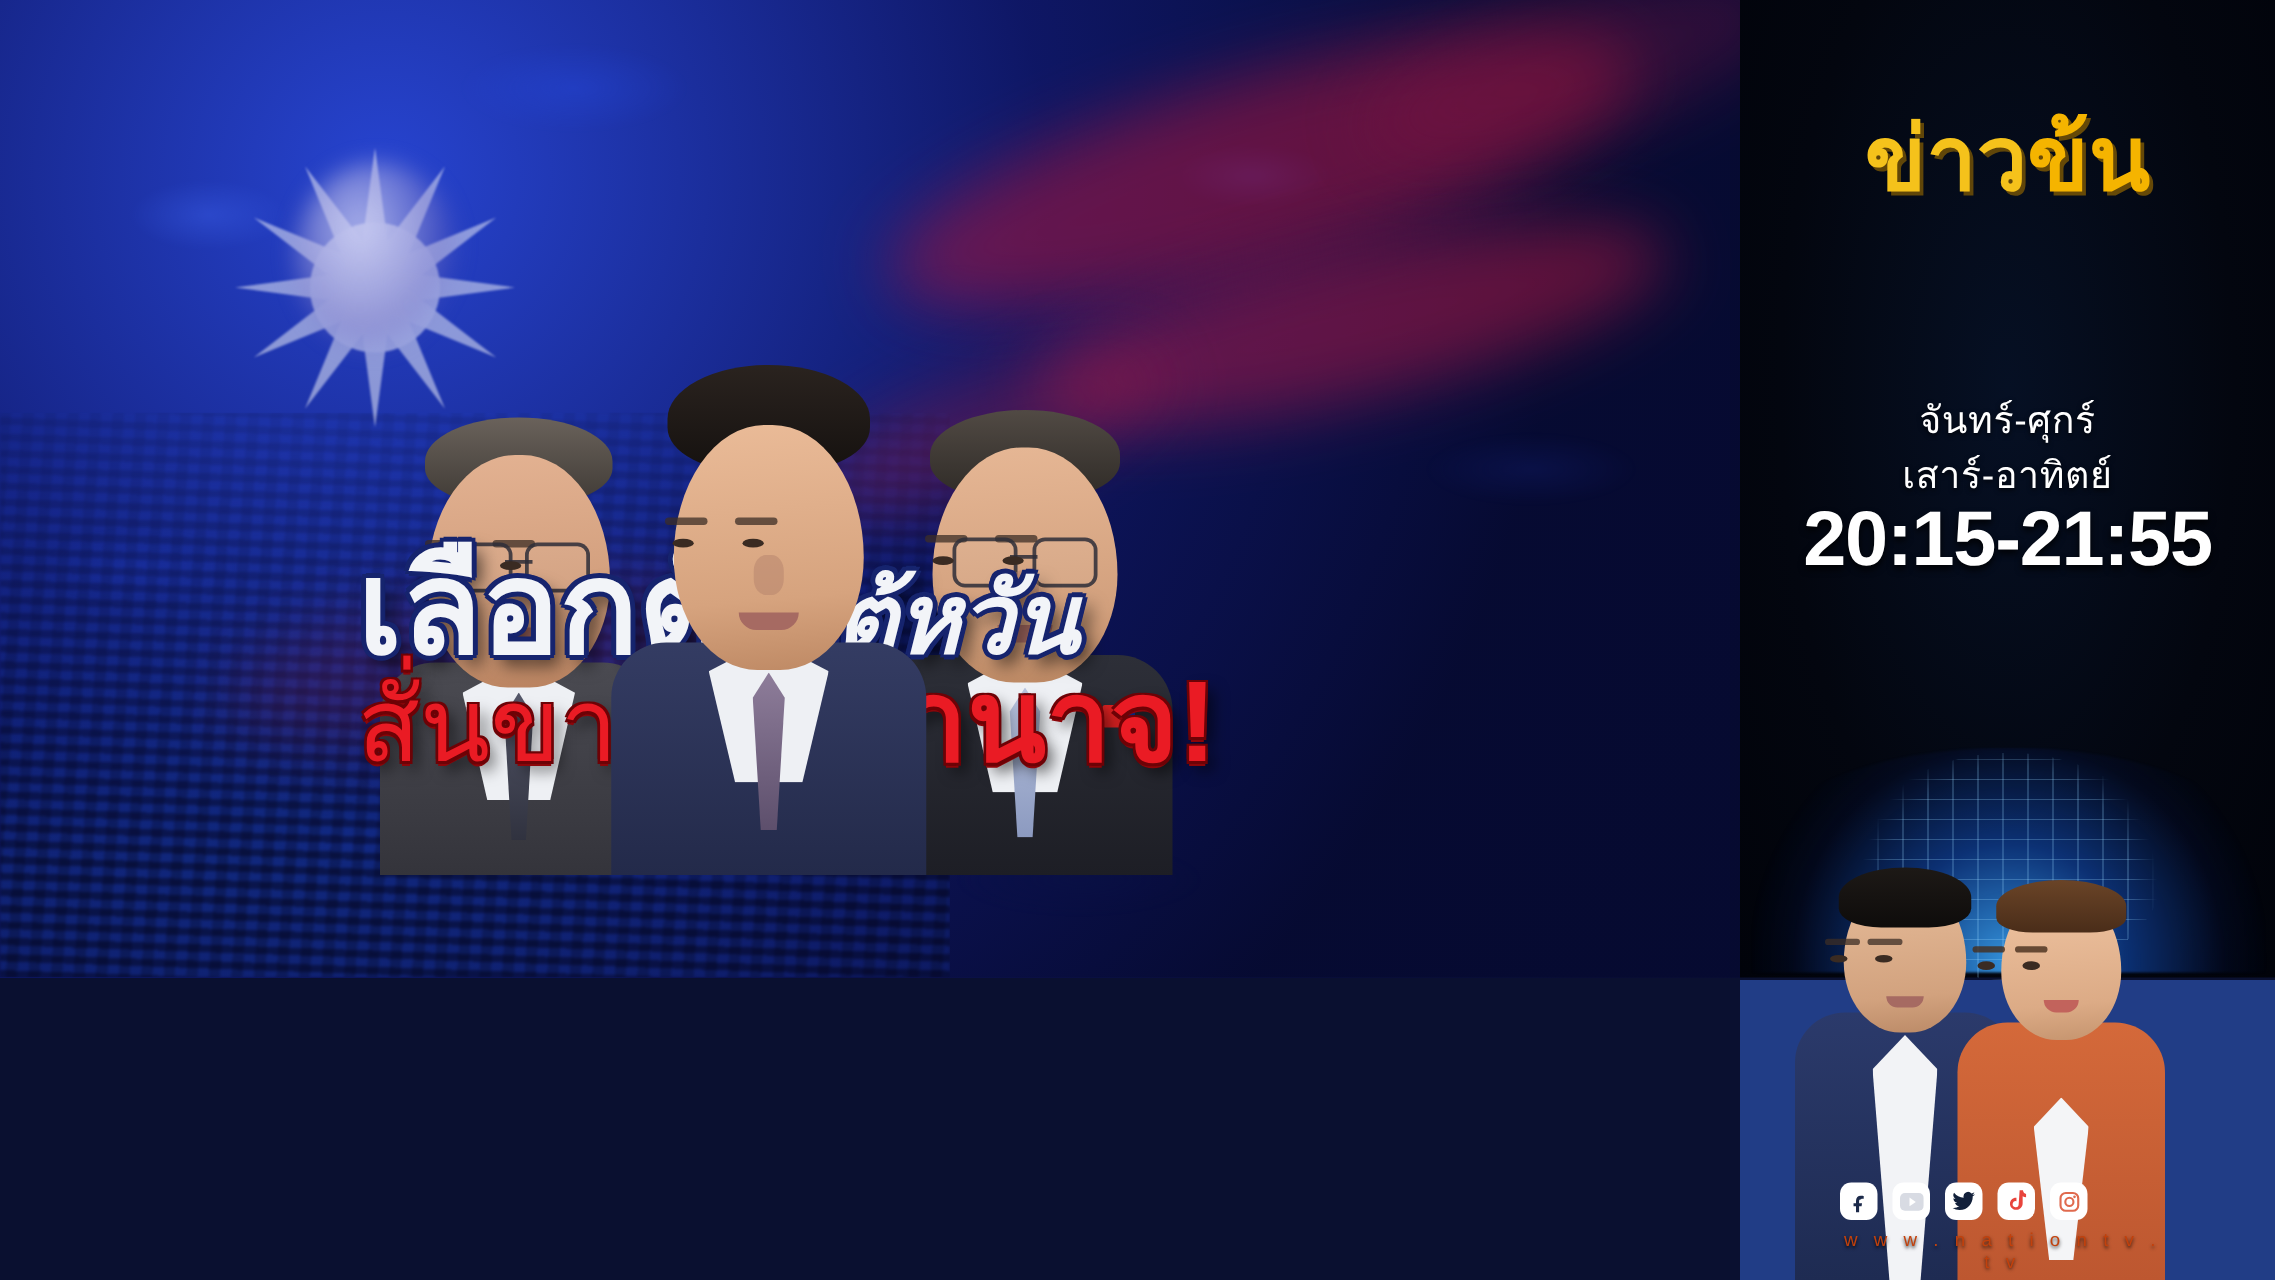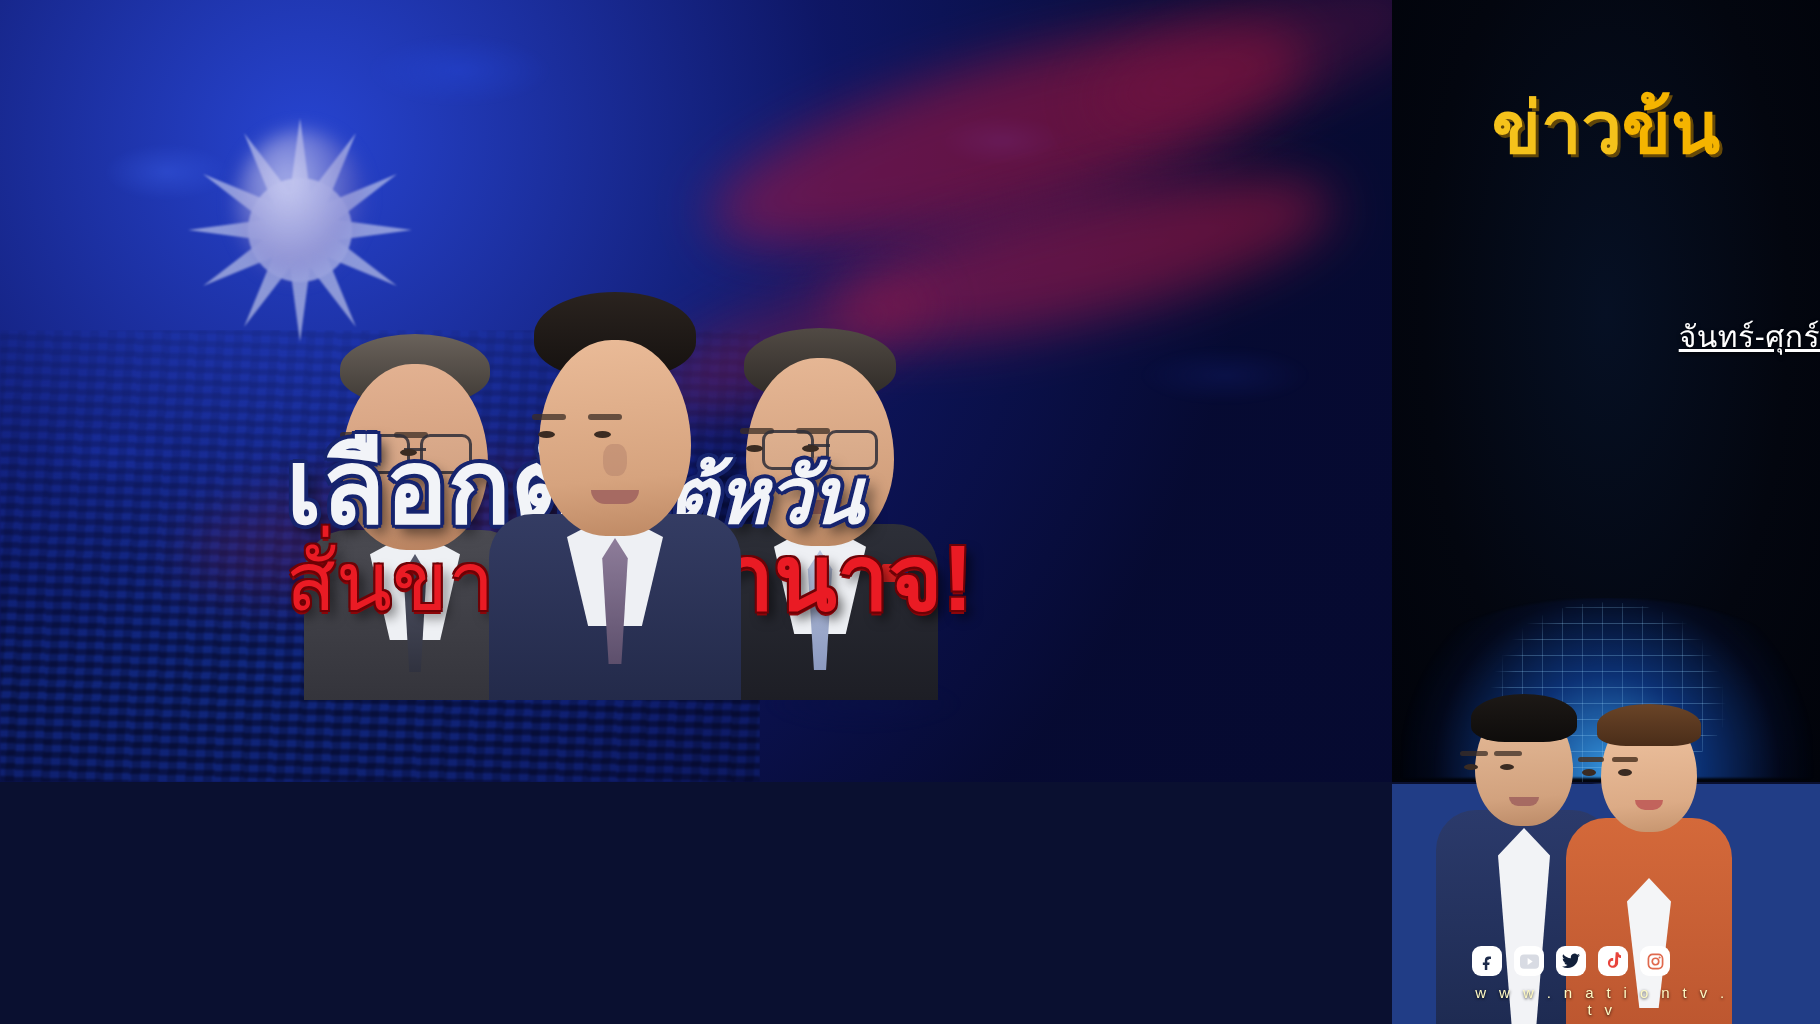--- a/index.html
+++ b/index.html
@@ -133,21 +133,21 @@
     position:absolute;left:1392px;top:0;width:428px;height:782px;
     background:radial-gradient(ellipse at 50% 40%, #061024 0%, #03060f 60%, #01030a 100%);
     overflow:hidden;
   }
   .logo{position:absolute;left:0;top:92px;width:100%;text-align:center;}
   .logo-l1{font-size:72px;font-weight:700;line-height:1.02;letter-spacing:0px;}
   .logo-l1 .c1{color:#f5c21b;text-shadow:3px 3px 0 rgba(120,85,5,.8);}
   .logo-l1 .c2{color:#f5b400;text-shadow:3px 3px 0 rgba(120,85,5,.85);}
   .logo-l2{font-size:72px;font-weight:700;line-height:1.02;color:#ffffff;text-shadow:3px 4px 5px rgba(0,0,0,.75);}
 
-  .sched{position:absolute;left:0;top:318px;width:100%;text-align:right;color:#fff;text-decoration:underline;}
+  .sched{position:absolute;left:0;top:318px;width:100%;text-align:center;color:#fff;}
   .sched .day{font-size:30px;font-weight:400;line-height:1.25;letter-spacing:.5px;text-shadow:0 2px 4px rgba(0,0,0,.8);}
   .sched .time{font-size:62px;font-weight:700;line-height:1.05;letter-spacing:-1px;text-shadow:0 3px 6px rgba(0,0,0,.85);}
   .sched .blk2{margin-top:6px;}
 
   
   .anchors{position:absolute;left:1392px;top:598px;width:428px;height:426px;overflow:hidden;}
   .globe{
     position:absolute;left:10px;top:0px;width:410px;height:180px;
     background:radial-gradient(circle at 50% 95%, rgba(60,170,255,.85) 0%, rgba(20,85,200,.55) 35%, rgba(6,20,70,.25) 65%, transparent 78%);
     border-radius:50% 50% 0 0;filter:blur(1px);
@@ -169,21 +169,21 @@
   .a-hair{position:absolute;left:50%;transform:translateX(-50%);}
   .a-body{position:absolute;left:50%;transform:translateX(-50%);border-radius:40px 40px 0 0;}
 
   .socials{position:absolute;left:1472px;top:946px;display:flex;gap:12px;z-index:30;}
   .soc{
     width:30px;height:30px;border-radius:9px;background:#fff;
     display:flex;align-items:center;justify-content:center;
   }
   .soc svg{display:block;}
   .siteurl{
-    position:absolute;left:1472px;top:984px;width:260px;text-align:center;color:#fef9c3;z-index:30;
+    position:absolute;left:1472px;top:984px;width:260px;text-align:center;color:#c2410c;z-index:30;
     font-size:15px;letter-spacing:4.4px;font-weight:400;text-shadow:0 1px 3px rgba(0,0,0,.8);
   }
 </style>
 </head>
 <body>
 
 <div id="stage">
 
   <div class="bg-base"></div>
   <div class="bg-noise"></div>
@@ -275,20 +275,22 @@
   </div>
 
 
   <div class="panel">
     <div class="logo">
       <div class="logo-l1"><span class="c1">ข่าว</span><span class="c2">ข้น</span></div>
     </div>
 
     <div class="sched">
       <div class="day">จันทร์-ศุกร์</div>
+      <div class="day blk2">เสาร์-อาทิตย์</div>
+      <div class="time">20:15-21:55</div>
     </div>
   </div>
 
   <div class="anchors">
     <div class="anchor-bg"></div>
     <div class="globe"></div>
     <div class="globe-grid"></div>
     <div class="anchor-floor"></div>
 
     <div class="man">

